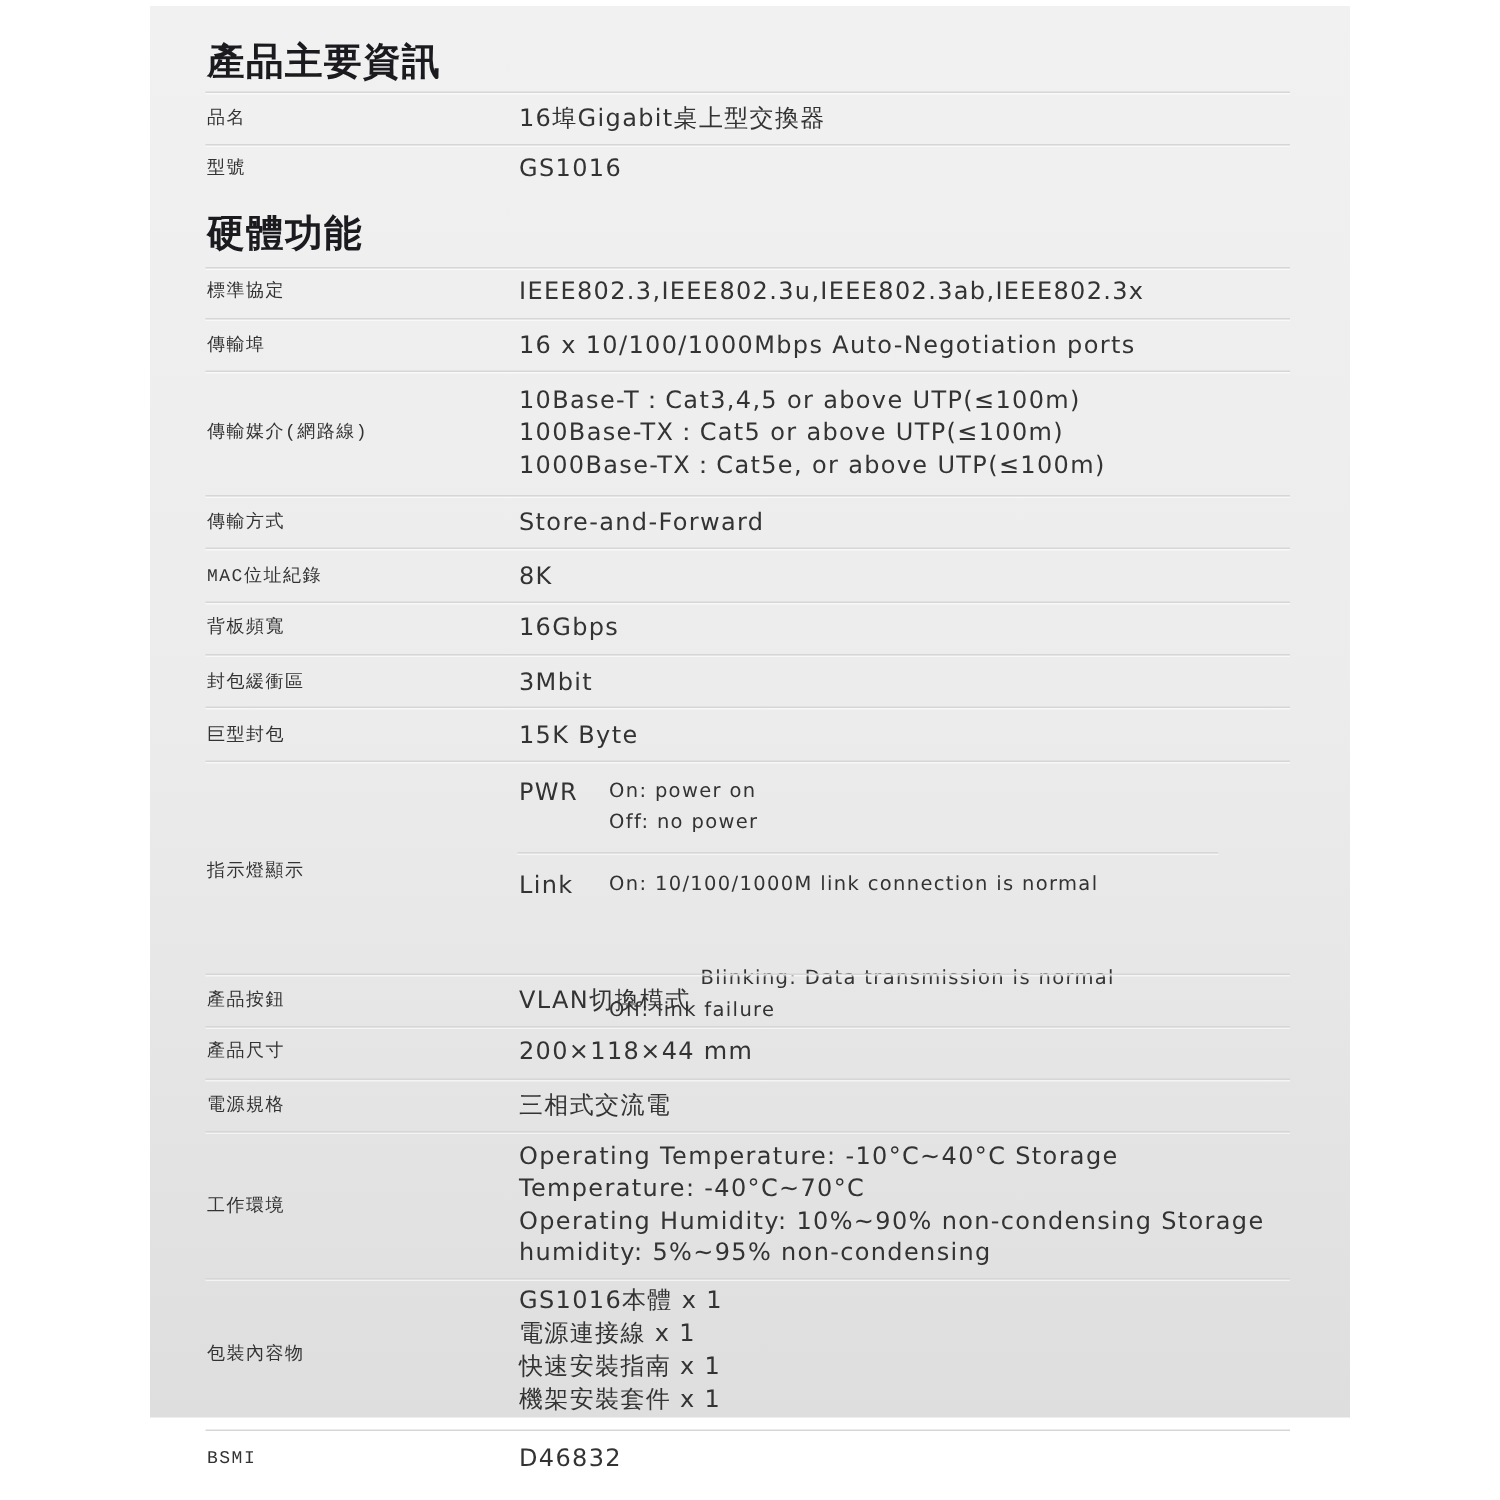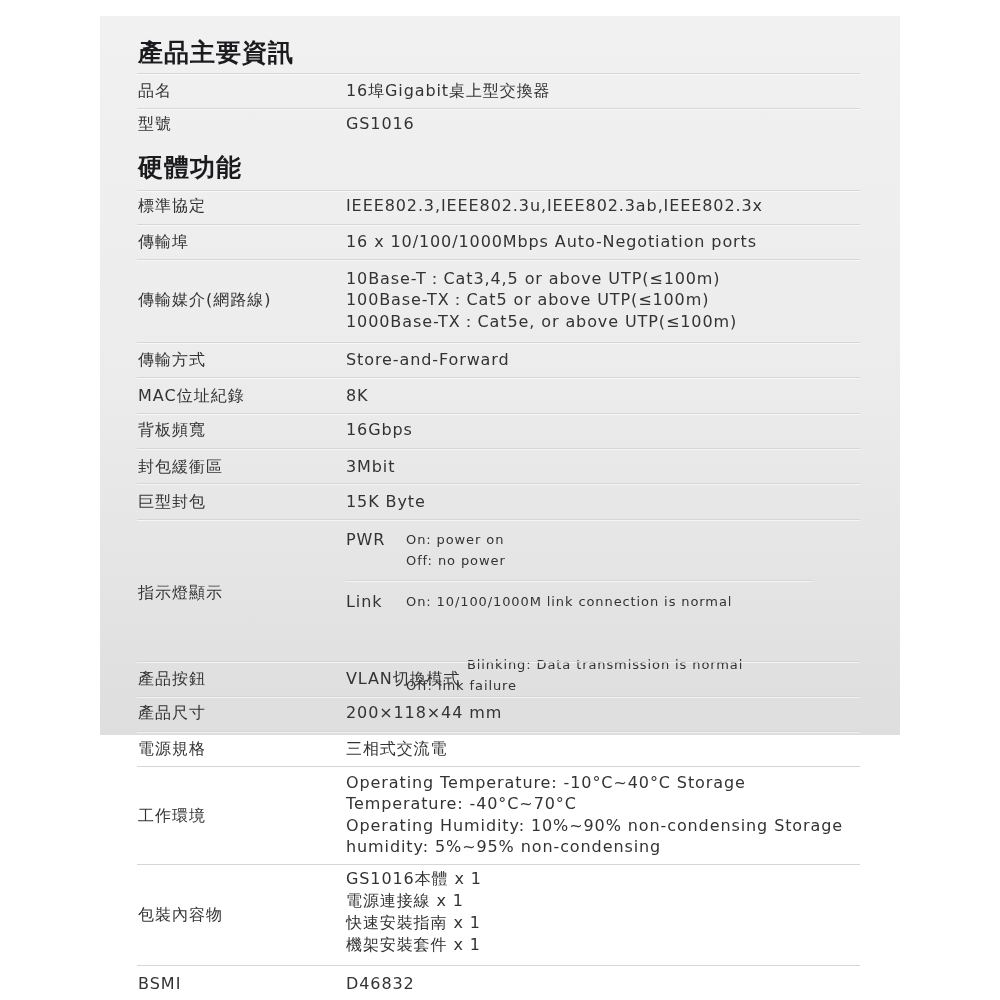--- a/index.html
+++ b/index.html
@@ -1,35 +1,35 @@
 <!DOCTYPE html>
 <html><head>
 <meta charset="utf-8">
 <style>
   html, body { margin: 0; padding: 0; }
   body {
     width: 1000px; height: 1000px; background: #ffffff; position: relative; overflow: hidden;
     font-family: "DejaVu Sans", "Liberation Sans", sans-serif;
   }
   .panel {
-    position: absolute; left: 100px; top: 16px; width: 800px; height: 719px;
+    position: absolute; left: 100px; top: 4px; width: 800px; height: 941px;
     background: linear-gradient(to bottom, #f1f1f1 0%, #ececec 50%, #dedede 100%);
   }
   .heading {
     position: absolute; left: 38px; font-size: 25px; font-weight: bold; color: #1b1b1f;
     letter-spacing: 1px; line-height: 30px;
   }
   .rule {
     position: absolute; left: 37px; width: 723px; height: 1px; background: #d6d6d6;
     box-shadow: 0 1px 0 rgba(255,255,255,0.6);
   }
   .rule.inner { left: 245px; width: 467px; }
   .label {
-    position: absolute; left: 38px; font-size: 16px; color: #333333; letter-spacing: 1px;
-    line-height: 20px; white-space: nowrap;
+    position: absolute; left: 38px; font-size: 12px; color: #333333; letter-spacing: 1px;
+    line-height: 20px; white-space: nowrap; font-family: Liberation Mono, monospace;
   }
   .value {
     position: absolute; left: 246px; font-size: 16px; color: #333333; letter-spacing: 0.9px;
     line-height: 21.3px; white-space: nowrap;
   }
   .value .ln { display: block; }
   .ind-key { position: absolute; left: 246px; font-size: 16px; color: #333; letter-spacing: 0.9px; line-height: 21px; }
   .ind-desc { position: absolute; left: 306px; font-size: 13px; color: #333; letter-spacing: 0.9px; line-height: 21px; white-space: nowrap; }
   .ind-desc .ln { display: block; }
   .ind-desc .ln.indent { padding-left: 61px; margin-top: 42px; }

